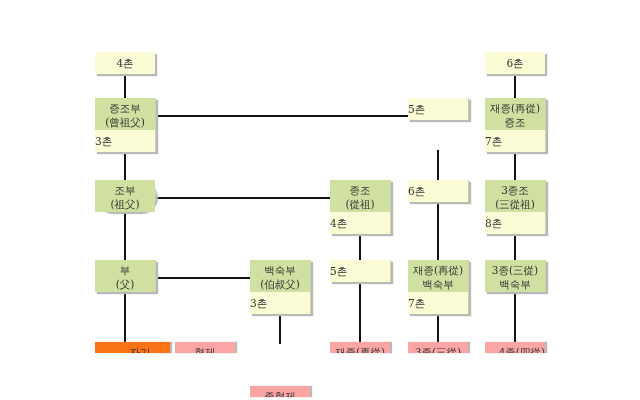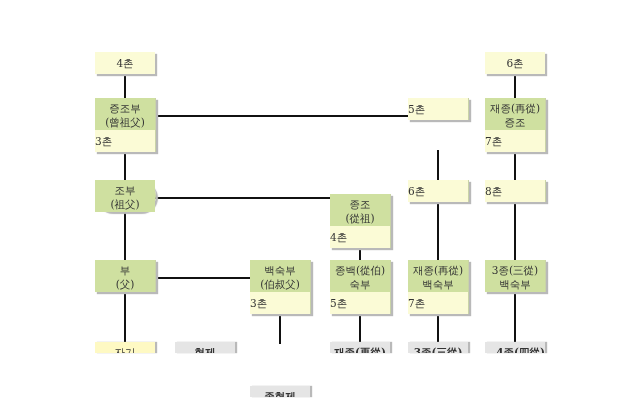--- a/index.html
+++ b/index.html
@@ -4,22 +4,22 @@
 <style>
   html, body { margin:0; padding:0; }
   body { width:640px; height:400px; background:#ffffff; position:relative; overflow:hidden;
          font-family:"DejaVu Serif","Liberation Serif",serif; }
   .line { position:absolute; background:#111; }
   .box { position:absolute; width:60px; box-shadow:2px 2px 1px #b9b9b9; border-right:1px solid #c9d3a7; }
   .box .top { background:#cfe0a0; color:#333; font-size:10.5px; line-height:14px; text-align:center; padding-top:3px; height:32px; box-sizing:border-box; }
   .box .bot { background:#fbfbd6; color:#333; font-size:10.5px; text-align:left; height:22px; line-height:22px; }
   .single { position:absolute; width:60px; height:22px; background:#fbfbd6; color:#333; font-size:10.5px; text-align:center; line-height:22px; box-shadow:2px 2px 1px #b9b9b9; }
   .stub { position:absolute; width:60px; height:11px; box-shadow:2px 0 1px #b9b9b9; overflow:hidden; font-size:10.5px; text-align:center; color:#333; line-height:20px; }
-  .stub.green { background:#e5e5e5;font-weight:bold; }
-  .stub.pink { background:#fef9c3; }
+  .stub.green { background:#fca5a5; }
+  .stub.pink { background:#f97316;padding-left:15px; }
 </style>
 </head>
 <body>
 
 <div class="line" style="left:124px;top:74px;width:2px;height:270px;"></div>
 
 <div class="line" style="left:514px;top:74px;width:2px;height:270px;"></div>
 
 <div class="line" style="left:437px;top:150px;width:2px;height:194px;"></div>
 
@@ -53,52 +53,52 @@
     </div>
   <div class="bot">7촌</div>
 </div>
 
 <div class="box" style="left:95px;top:180px;border-radius:22px;">
   <div class="top">
       <div>조부</div>
       <div>(祖父)</div>
     </div>
 </div>
-<div class="box" style="left:330px;top:194px;">
+<div class="box" style="left:330px;top:180px;">
   <div class="top">
       <div>종조</div>
       <div>(從祖)</div>
     </div>
   <div class="bot">4촌</div>
 </div>
 <div class="box" style="left:408px;top:180px;">
   <div class="bot">6촌</div>
 </div>
 <div class="box" style="left:485px;top:180px;">
+  <div class="top">
+      <div>3종조</div>
+      <div>(三從祖)</div>
+    </div>
   <div class="bot">8촌</div>
 </div>
 
 <div class="box" style="left:95px;top:260px;">
   <div class="top">
       <div>부</div>
       <div>(父)</div>
     </div>
 </div>
 <div class="box" style="left:250px;top:260px;">
   <div class="top">
       <div>백숙부</div>
       <div>(伯叔父)</div>
     </div>
   <div class="bot">3촌</div>
 </div>
 <div class="box" style="left:330px;top:260px;">
-  <div class="top">
-      <div>종백(從伯)</div>
-      <div>숙부</div>
-    </div>
   <div class="bot">5촌</div>
 </div>
 <div class="box" style="left:408px;top:260px;">
   <div class="top">
       <div>재종(再從)</div>
       <div>백숙부</div>
     </div>
   <div class="bot">7촌</div>
 </div>
 <div class="box" style="left:485px;top:260px;">

